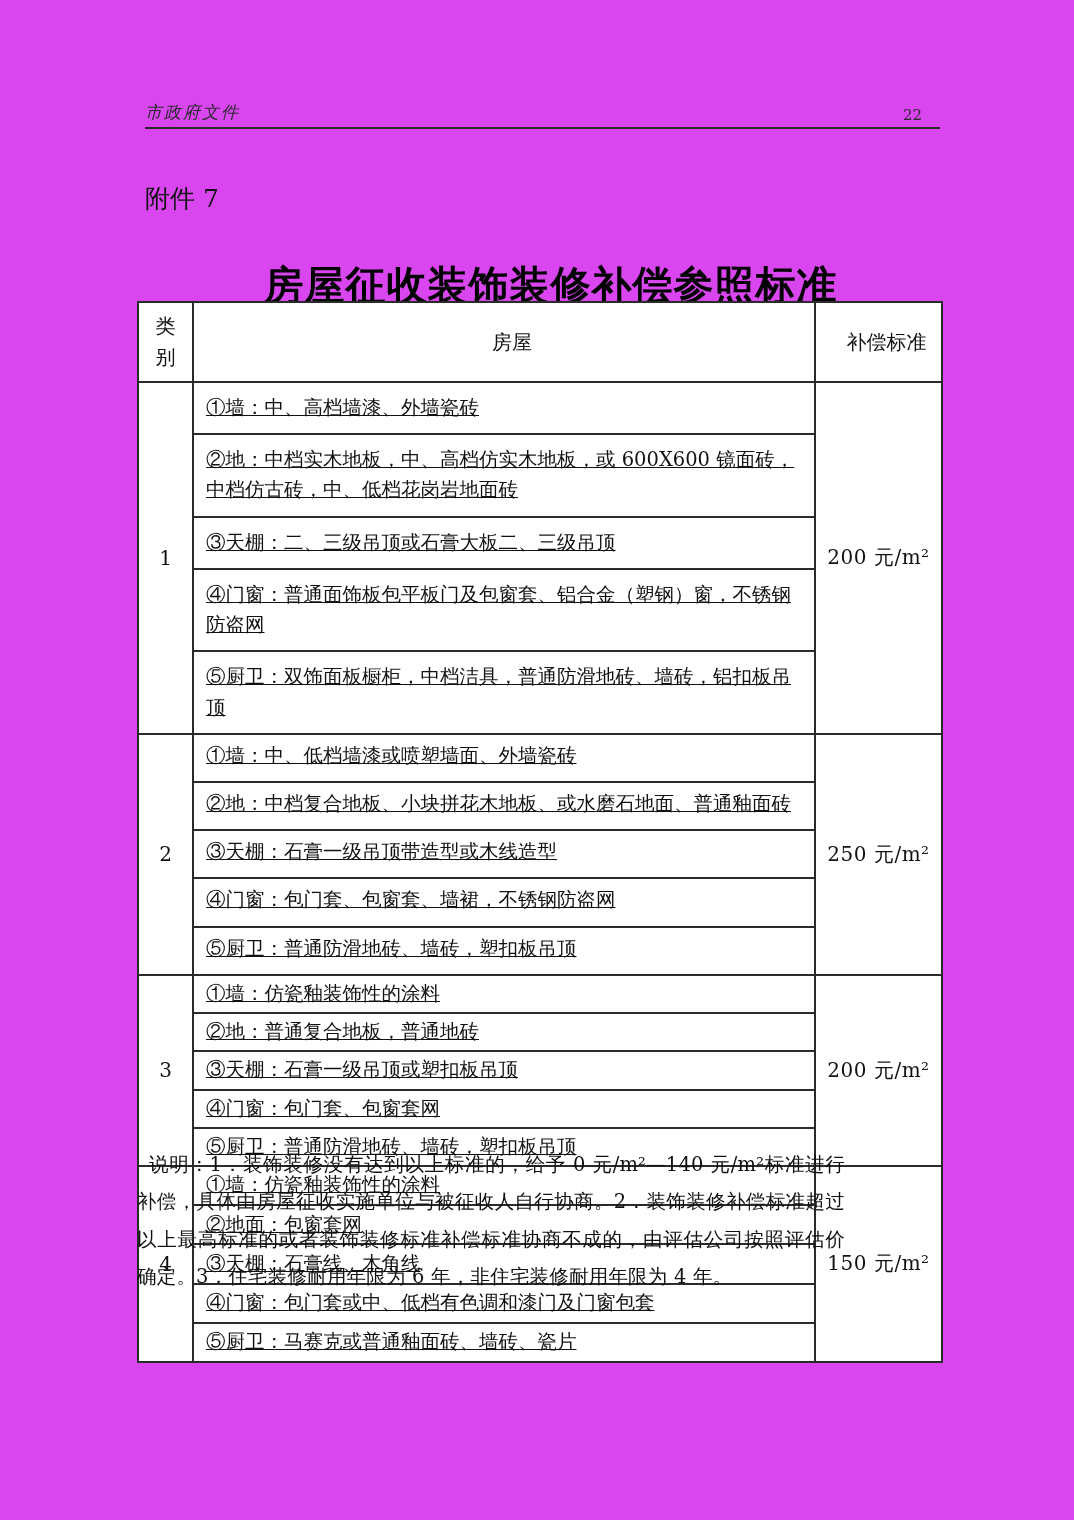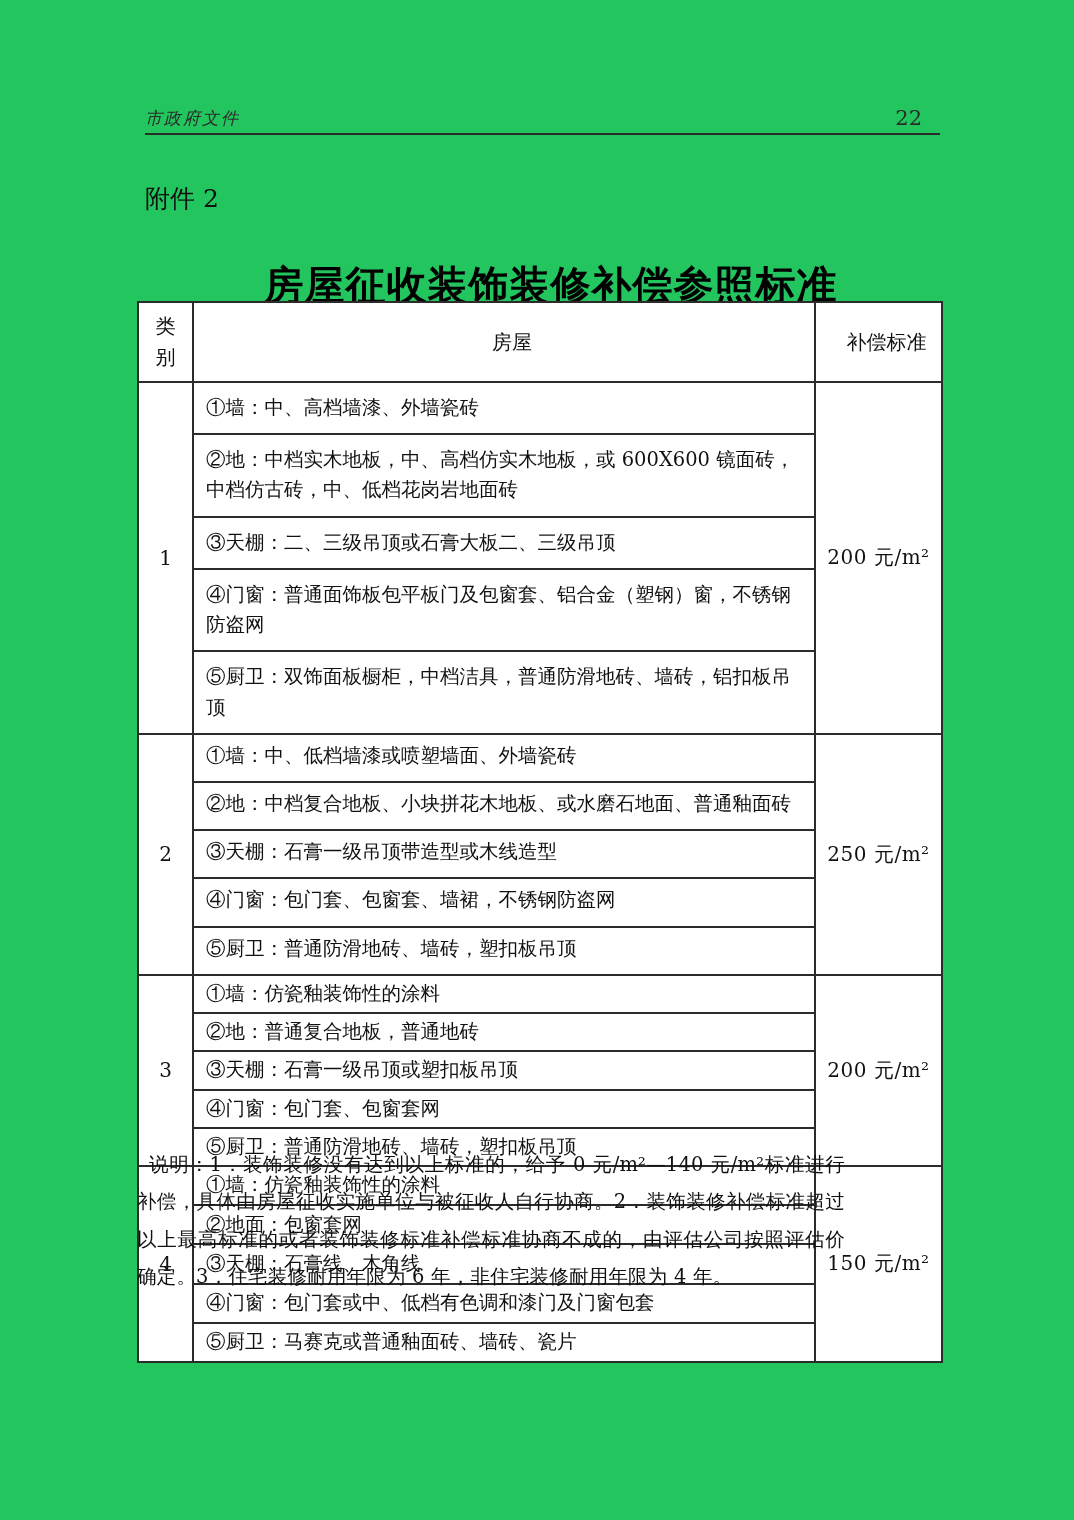--- a/index.html
+++ b/index.html
@@ -2,21 +2,21 @@
 <html lang="zh"><head>
 <meta charset="utf-8">
 <style>
   * { margin: 0; padding: 0; box-sizing: border-box; }
   html, body { background: #e8e8e8; }
   .page {
     position: relative;
     width: 1074px;
     height: 1520px;
     margin: 0 auto;
-    background: #22c55e;
+    background: #d946ef;
     font-family: "DejaVu Serif", "Liberation Serif", serif;
     color: #1a1a1a;
     overflow: hidden;
   }
   
   .running-header {
     position: absolute;
     left: 145px;
     right: 134px;
     top: 66px;
@@ -26,21 +26,21 @@
     border-bottom: 2px solid #2b2b2b;
     padding-bottom: 3px;
   }
   .running-header .doc-source {
     font-style: italic;
     font-size: 17px;
     letter-spacing: 2px;
     color: #2b2b2b;
   }
   .running-header .page-num {
-    font-size: 21px;
+    font-size: 15px;
     color: #2b2b2b;
     padding-right: 18px;
     margin-top: 40px;
   }
   
   .attachment-label {
     position: absolute;
     left: 145px;
     top: 182px;
     font-size: 25px;
@@ -95,20 +95,21 @@
   }
   .comp-table td.std-cell {
     text-align: center;
     font-size: 20px;
     letter-spacing: 0.5px;
   }
   .comp-table td.item-cell {
     padding: 8px 12px;
     line-height: 1.55;
     text-align: left;
+    text-decoration: underline;
   }
   .block-1 td.item-cell { padding-top: 10px; padding-bottom: 10px; }
   .block-2 td.item-cell { padding-top: 6px;  padding-bottom: 10px;  }
   .block-3 td.item-cell { padding-top: 3px;  padding-bottom: 3px;  }
   .block-4 td.item-cell { padding-top: 3.5px; padding-bottom: 3.5px; }
   
   .notes {
     position: absolute;
     left: 137px;
     width: 708px;
@@ -124,21 +125,21 @@
 </head>
 <body>
 
 <div class="page">
 
   <div class="running-header">
     <span class="doc-source">市政府文件</span>
     <span class="page-num">22</span>
   </div>
 
-  <div class="attachment-label">附件 2</div>
+  <div class="attachment-label">附件 7</div>
 
   <h1 class="doc-title">房屋征收装饰装修补偿参照标准</h1>
 
   <table class="comp-table">
     <colgroup>
         <col class="c-cat">
         <col class="c-house">
         <col class="c-std">
       </colgroup>
 

